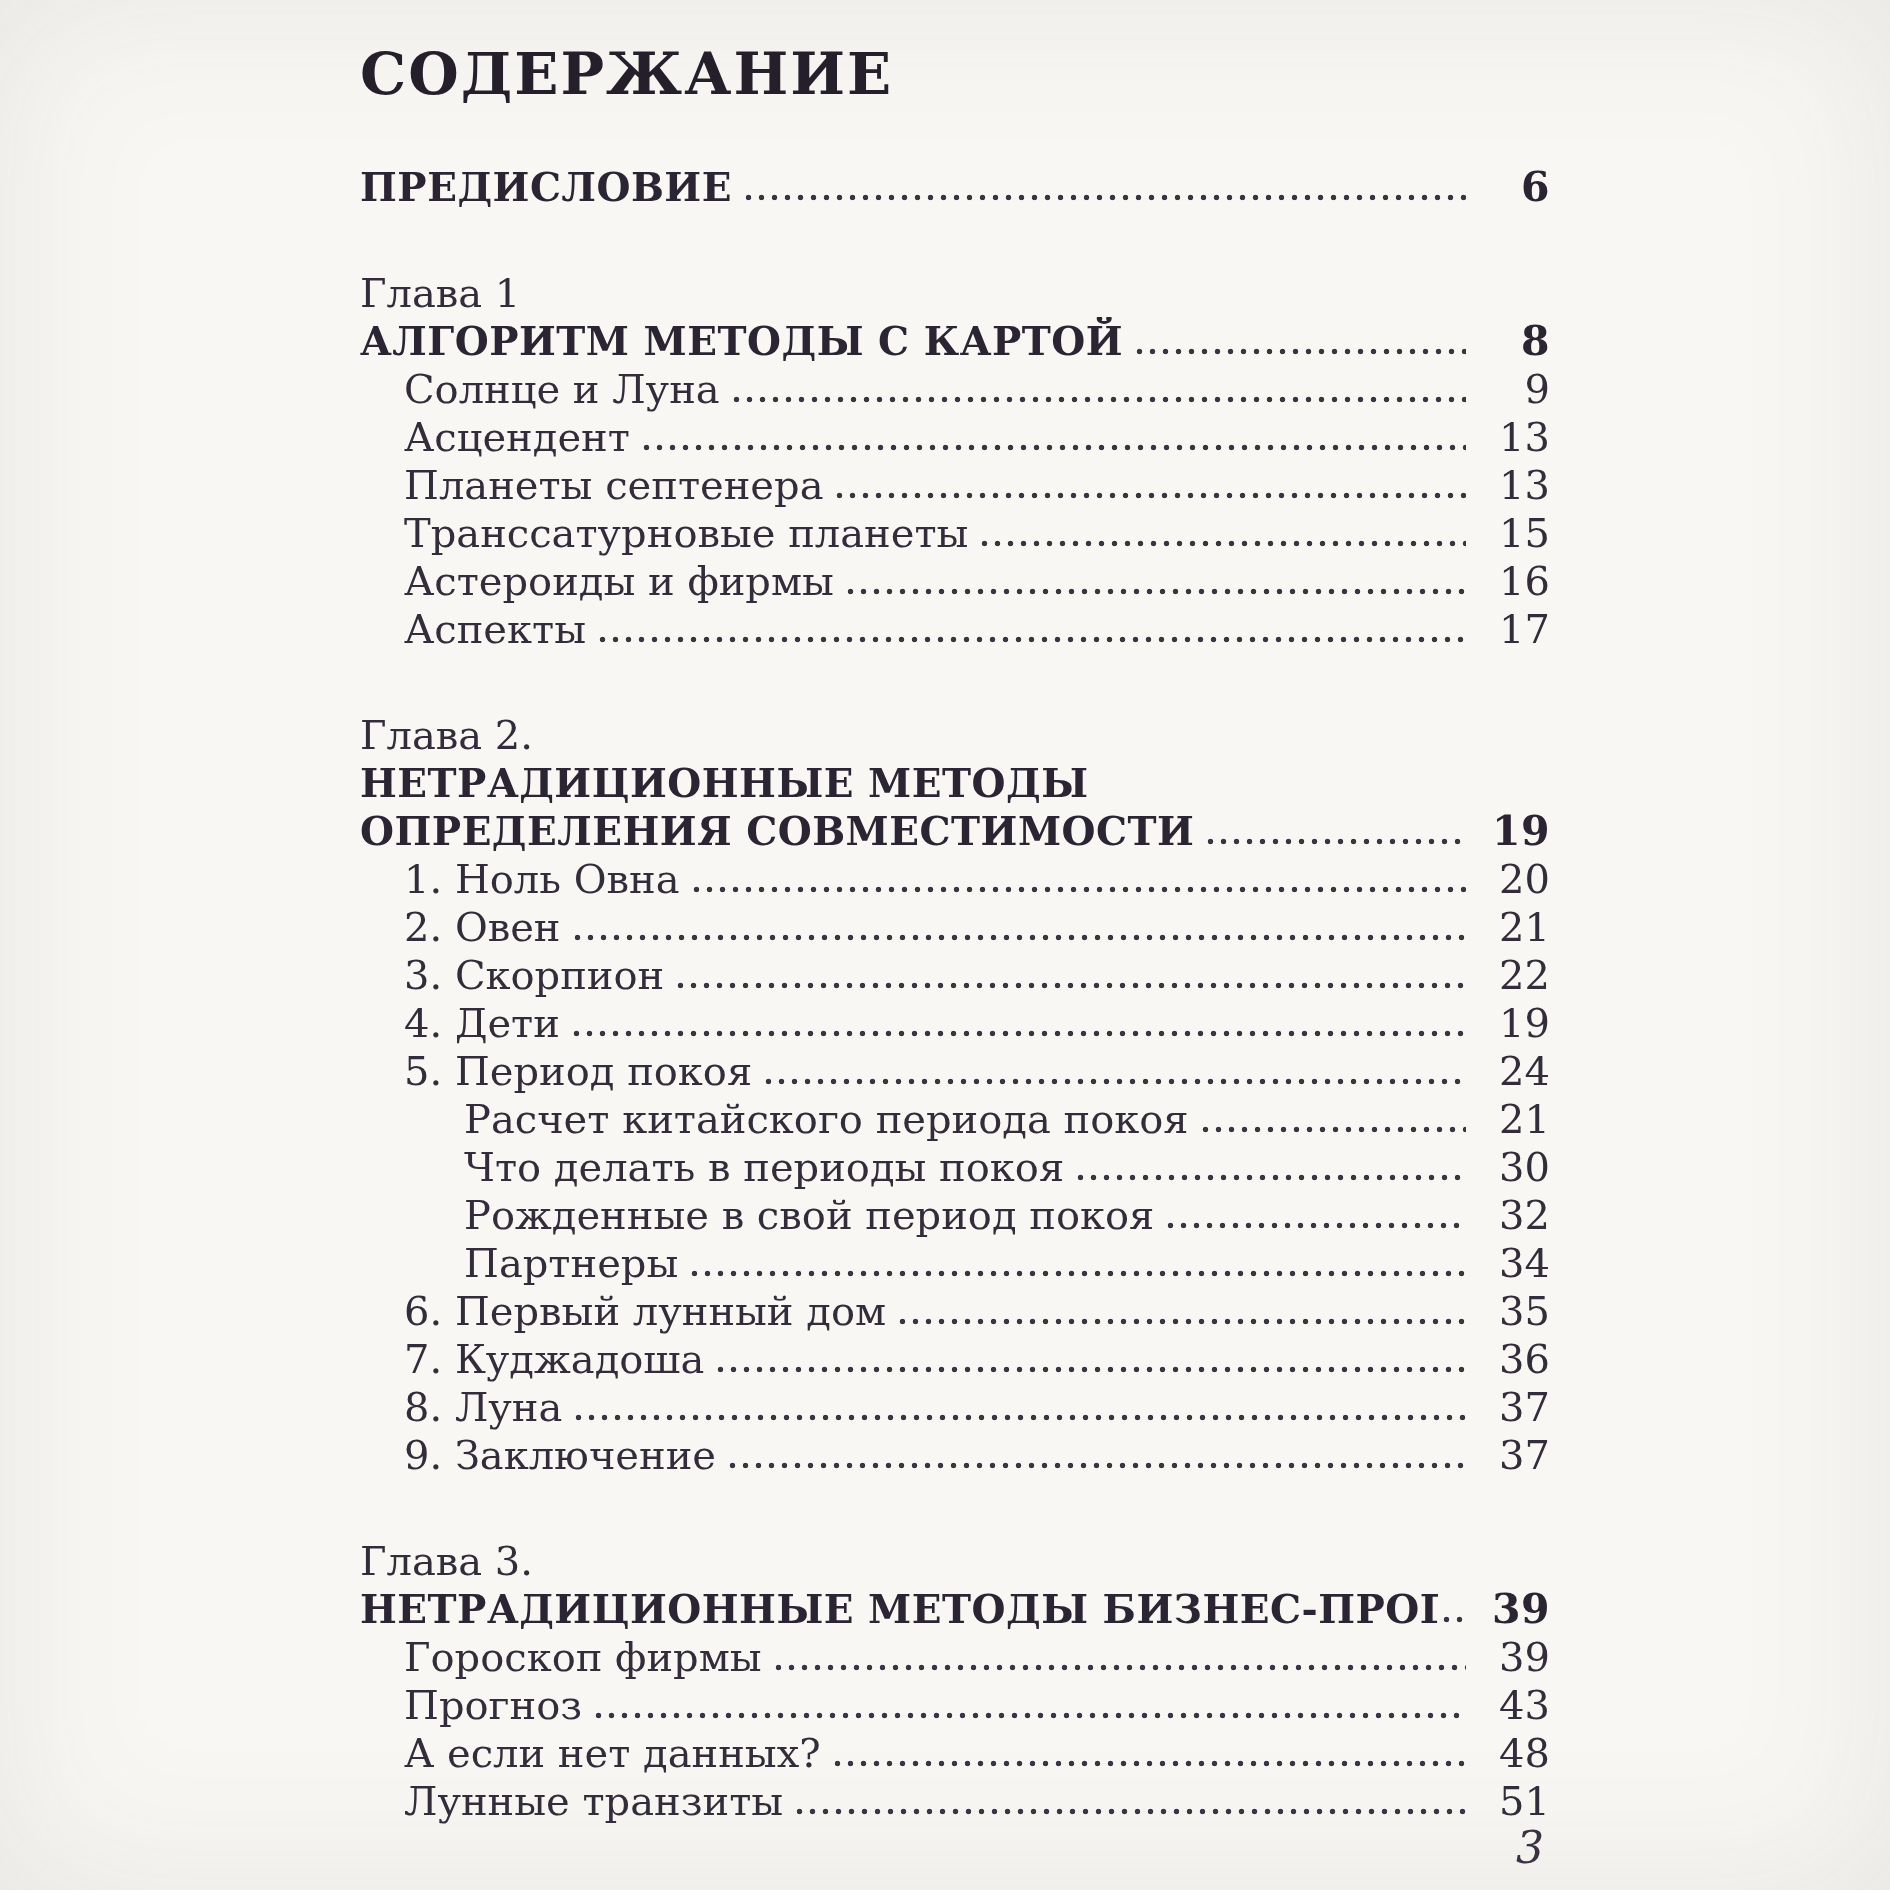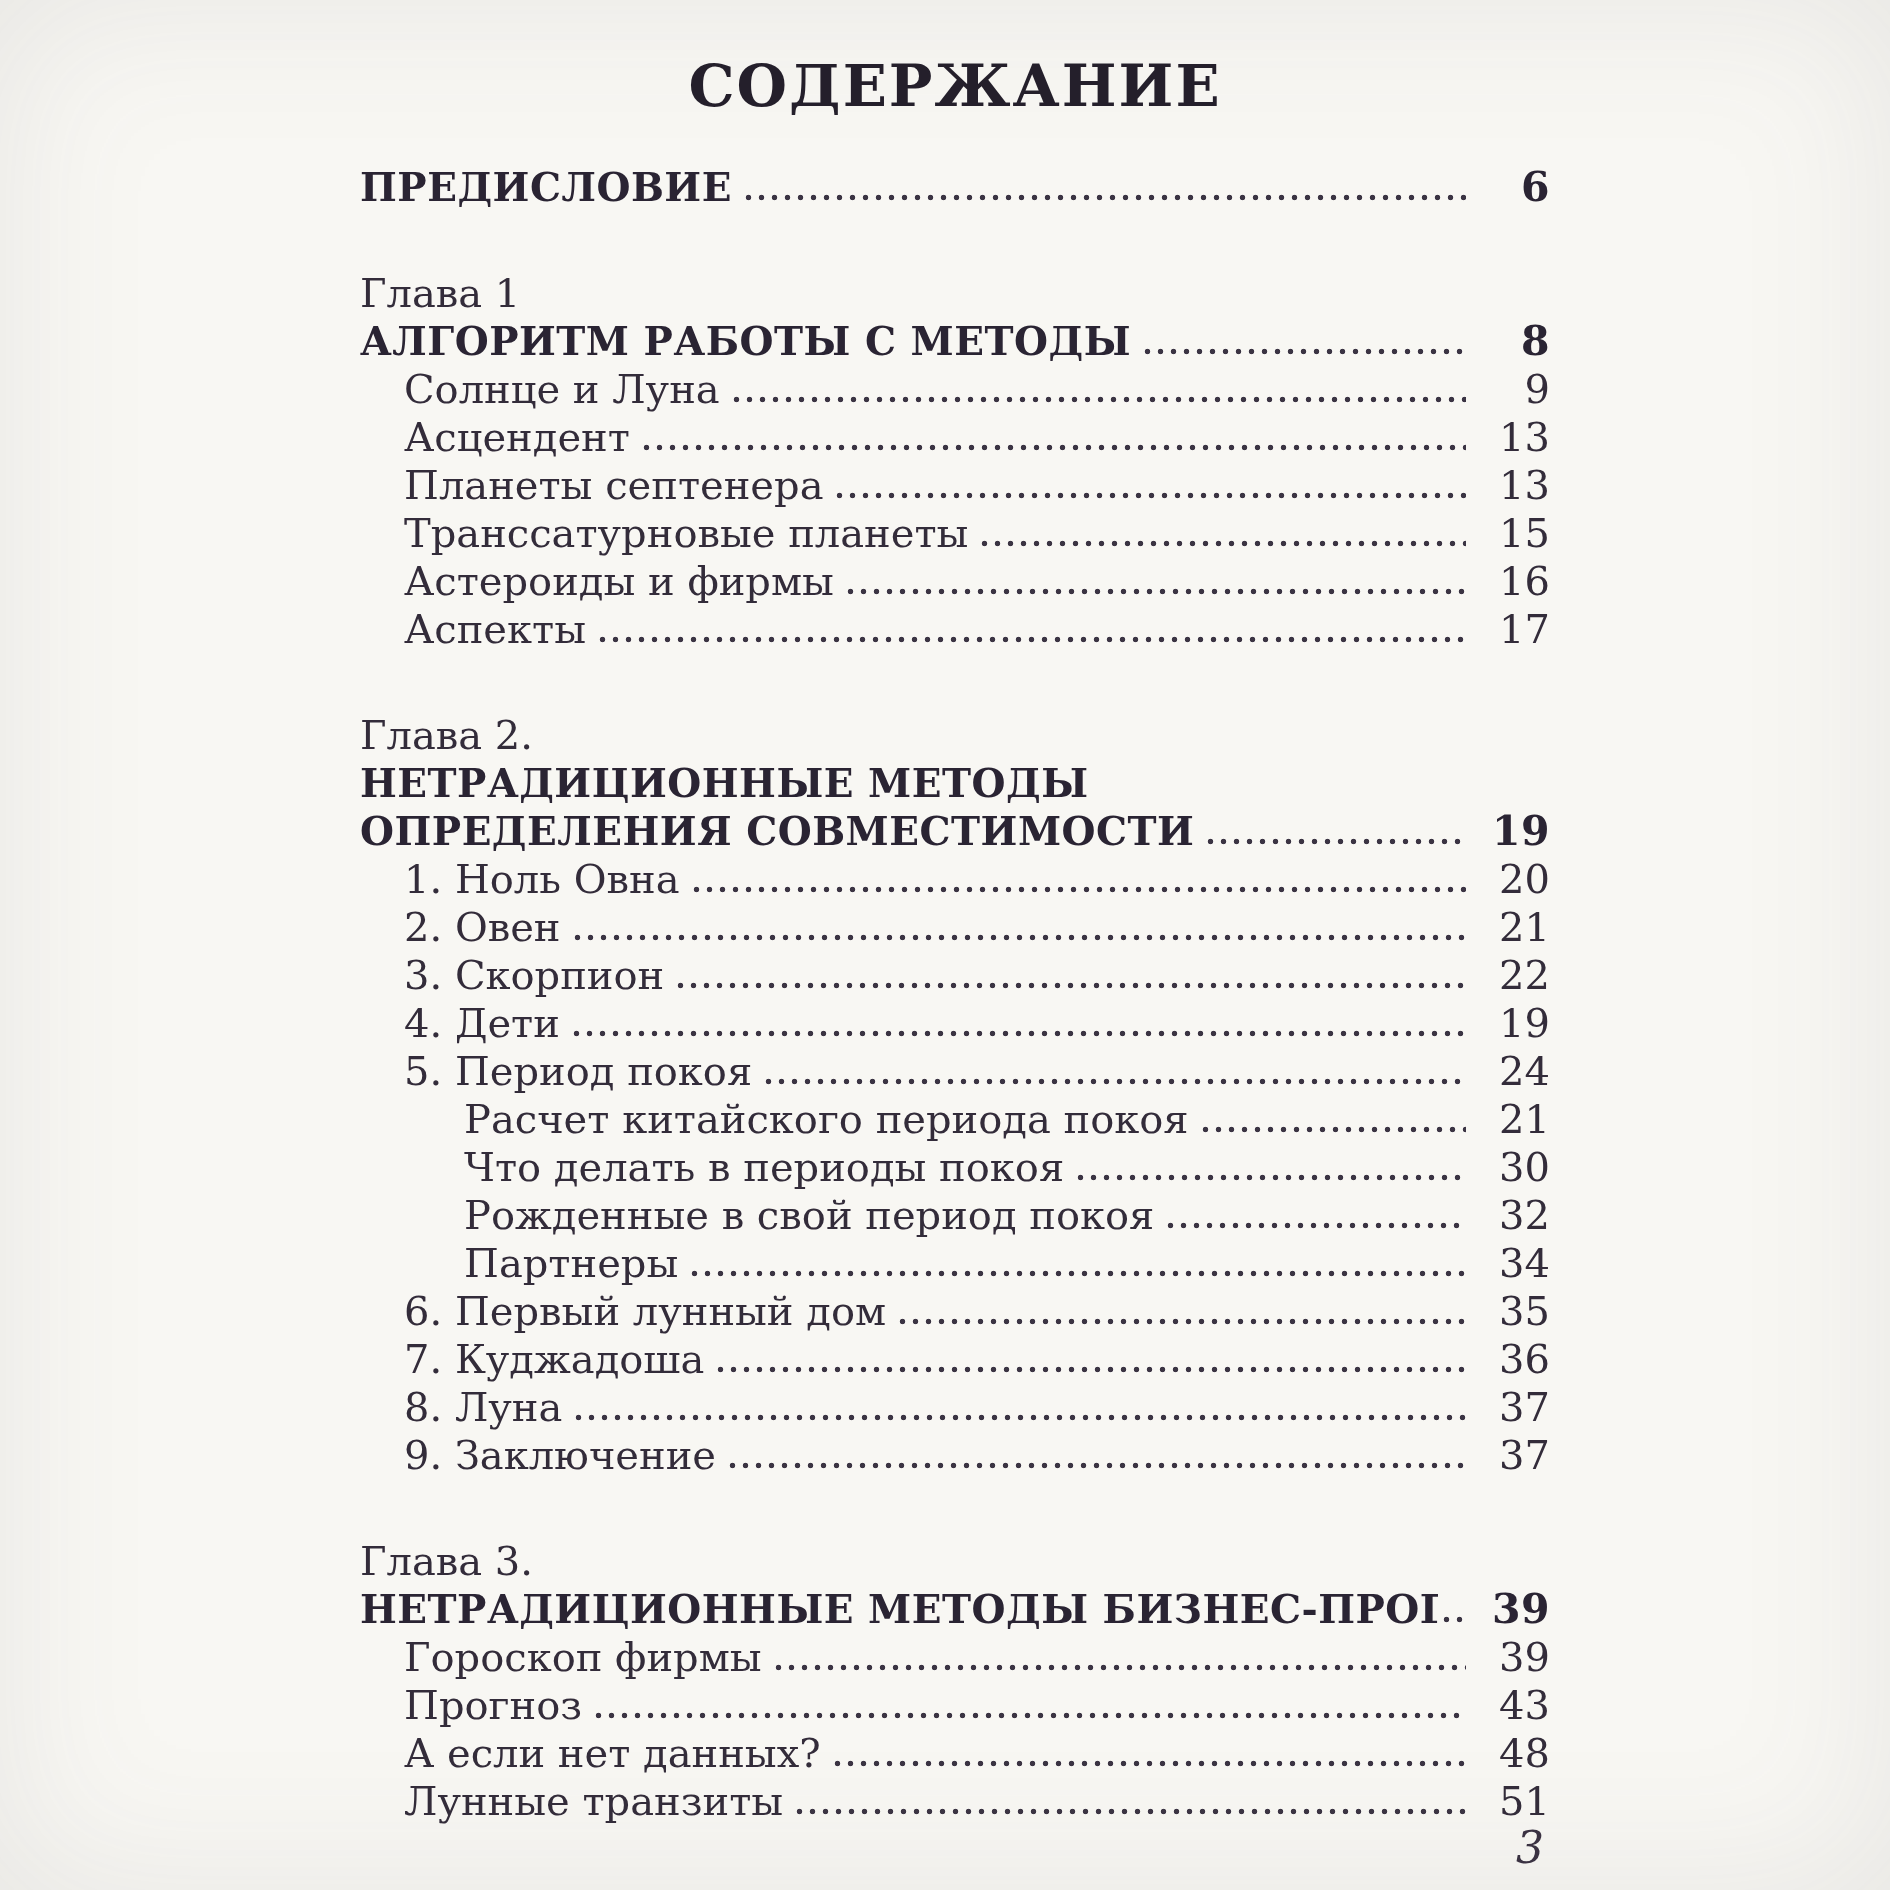--- a/index.html
+++ b/index.html
@@ -16,23 +16,22 @@
   }
   .page{
     position:relative;
     width:1890px;height:1890px;
     background:var(--paper);
     box-shadow:inset 0 0 160px rgba(90,85,100,0.10);
     overflow:hidden;
   }
   .toc-title{
     position:absolute;
-    left:360px;top:52px;
+    left:360px;top:40px;
     width:1190px;
-    text-align:center;
     font-size:58px;
     font-weight:700;
     letter-spacing:2px;
     color:#241f2b;
   }
   .toc{
     position:absolute;
     left:360px;top:163px;
     width:1190px;
   }
@@ -87,21 +86,21 @@
     <span class="label">ПРЕДИСЛОВИЕ</span>
     <span class="leader"></span>
     <span class="pagenum">6</span>
   </div>
       <div class="row indent-0 gap">
     <span class="label">Глава 1</span>
     <span class="leader hidden"></span>
     <span class="pagenum hidden"></span>
   </div>
       <div class="row indent-0 bold">
-    <span class="label">АЛГОРИТМ РАБОТЫ С МЕТОДЫ</span>
+    <span class="label">АЛГОРИТМ МЕТОДЫ С КАРТОЙ</span>
     <span class="leader"></span>
     <span class="pagenum">8</span>
   </div>
       <div class="row indent-1">
     <span class="label">Солнце и Луна</span>
     <span class="leader"></span>
     <span class="pagenum">9</span>
   </div>
       <div class="row indent-1">
     <span class="label">Асцендент</span>

